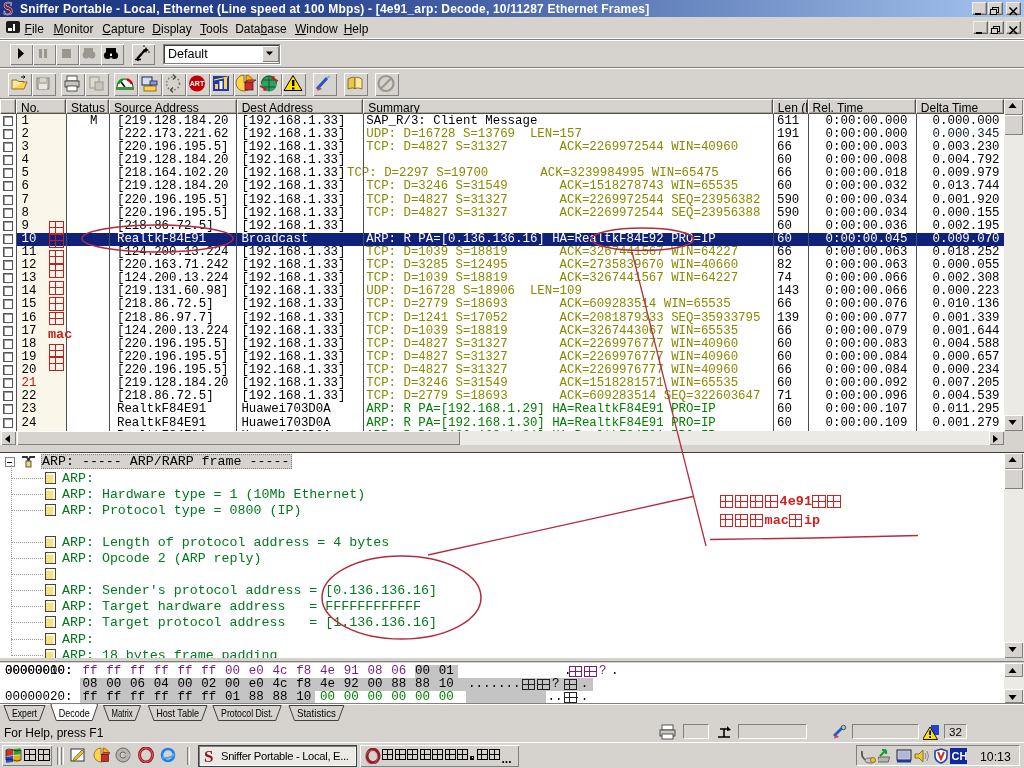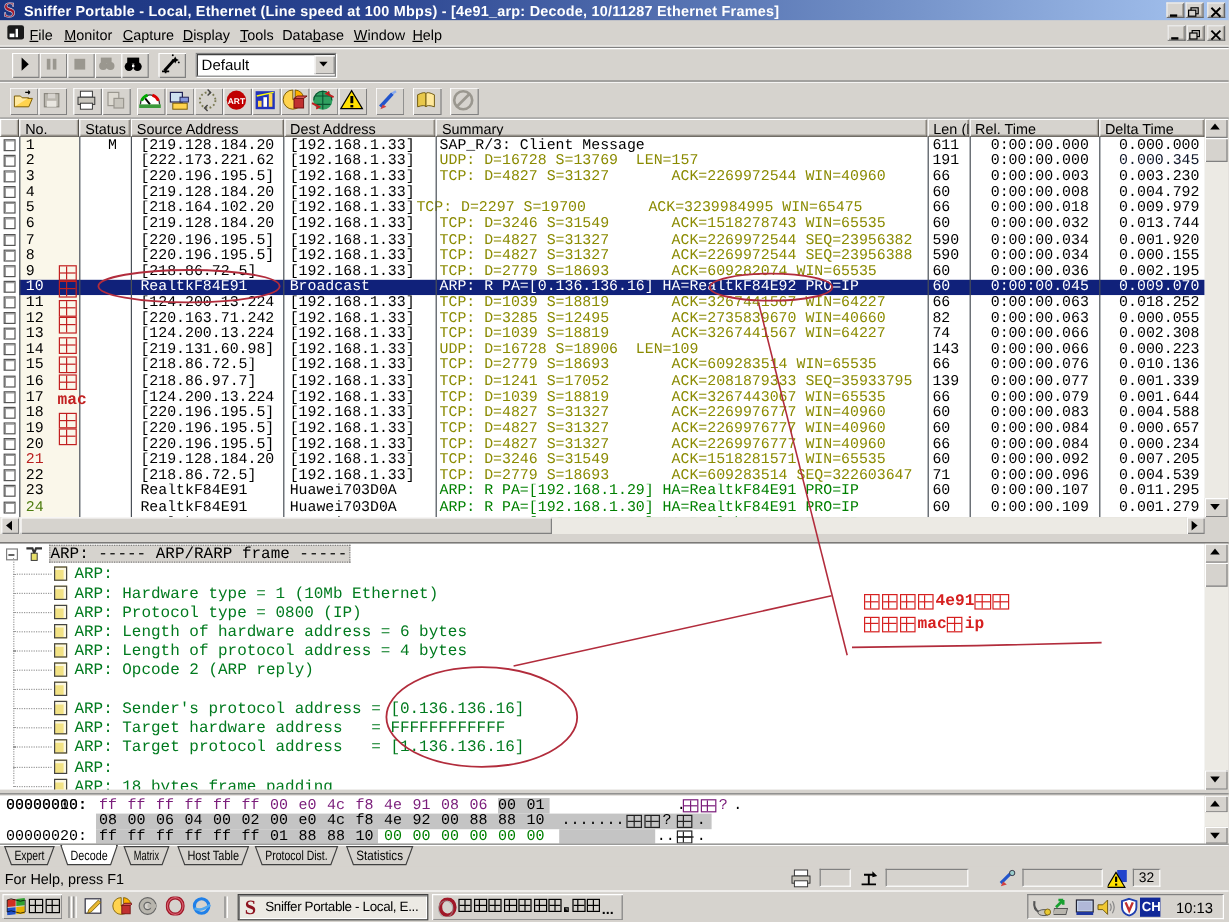--- a/index.html
+++ b/index.html
@@ -264,21 +264,20 @@
           <span class="cell sumclip" style="left:366.3px;color:#8A8A00">TCP: D=4827 S=31327       ACK=2269972544 SEQ=23956388</span>
           <span class="cell" style="left:777px;color:#000">590</span>
           <span class="cell" style="left:825.6px;color:#000">0:00:00.034</span>
           <span class="cell" style="left:932.6px;color:#000">0.000.155</span>
         </div>
 <div class="row" style="top:120.56px">
           <span class="cb"></span>
           <span class="cell" style="left:21.5px;color:#000">9</span>
           <span class="cell" style="left:117px;color:#000">[218.86.72.5]</span>
           <span class="cell" style="left:241.4px;color:#000">[192.168.1.33]</span>
-          <span class="cell sumclip" style="left:366.3px;color:#8A8A00">TCP: D=2779 S=18693       ACK=609282074 WIN=65535</span>
           <span class="cell" style="left:777px;color:#000">60</span>
           <span class="cell" style="left:825.6px;color:#000">0:00:00.036</span>
           <span class="cell" style="left:932.6px;color:#000">0.002.195</span>
         </div>
 <div class="row" style="top:133.68px">
           <span class="abs" style="left:16px;top:0;width:988px;height:13.2px;background:#10217A"></span>
           <span class="cb"></span>
           <span class="cell" style="left:21.5px;color:#fff">10</span>
           <span class="cell" style="left:117px;color:#fff">RealtkF84E91</span>
           <span class="cell" style="left:241.4px;color:#fff">Broadcast</span>
@@ -412,21 +411,21 @@
           <span class="cell" style="left:21.5px;color:#000">23</span>
           <span class="cell" style="left:117px;color:#000">RealtkF84E91</span>
           <span class="cell" style="left:241.4px;color:#000">Huawei703D0A</span>
           <span class="cell sumclip" style="left:366.3px;color:#008000">ARP: R PA=[192.168.1.29] HA=RealtkF84E91 PRO=IP</span>
           <span class="cell" style="left:777px;color:#000">60</span>
           <span class="cell" style="left:825.6px;color:#000">0:00:00.107</span>
           <span class="cell" style="left:932.6px;color:#000">0.011.295</span>
         </div>
 <div class="row" style="top:317.36px">
           <span class="cb"></span>
-          <span class="cell" style="left:21.5px;color:#4d7c0f">24</span>
+          <span class="cell" style="left:21.5px;color:#000000">24</span>
           <span class="cell" style="left:117px;color:#000">RealtkF84E91</span>
           <span class="cell" style="left:241.4px;color:#000">Huawei703D0A</span>
           <span class="cell sumclip" style="left:366.3px;color:#008000">ARP: R PA=[192.168.1.30] HA=RealtkF84E91 PRO=IP</span>
           <span class="cell" style="left:777px;color:#000">60</span>
           <span class="cell" style="left:825.6px;color:#000">0:00:00.109</span>
           <span class="cell" style="left:932.6px;color:#000">0.001.279</span>
         </div>
 <div class="row" style="top:330.48px">
           <span class="cb"></span>
           <span class="cell" style="left:117px">RealtkF84E91</span>
@@ -509,25 +508,20 @@
         </div>
 <div class="titem" style="top:33.6px">
           <span class="tline"></span>
           <span class="ticon"></span>
           <span class="ttext">ARP: Hardware type = 1 (10Mb Ethernet)</span>
         </div>
 <div class="titem" style="top:49.7px">
           <span class="tline"></span>
           <span class="ticon"></span>
           <span class="ttext">ARP: Protocol type = 0800 (IP)</span>
-        </div>
-<div class="titem" style="top:65.8px">
-          <span class="tline"></span>
-          <span class="ticon"></span>
-          <span class="ttext">ARP: Length of hardware address = 6 bytes</span>
         </div>
 <div class="titem" style="top:81.9px">
           <span class="tline"></span>
           <span class="ticon"></span>
           <span class="ttext">ARP: Length of protocol address = 4 bytes</span>
         </div>
 <div class="titem" style="top:98.0px">
           <span class="tline"></span>
           <span class="ticon"></span>
           <span class="ttext">ARP: Opcode 2 (ARP reply)</span>

